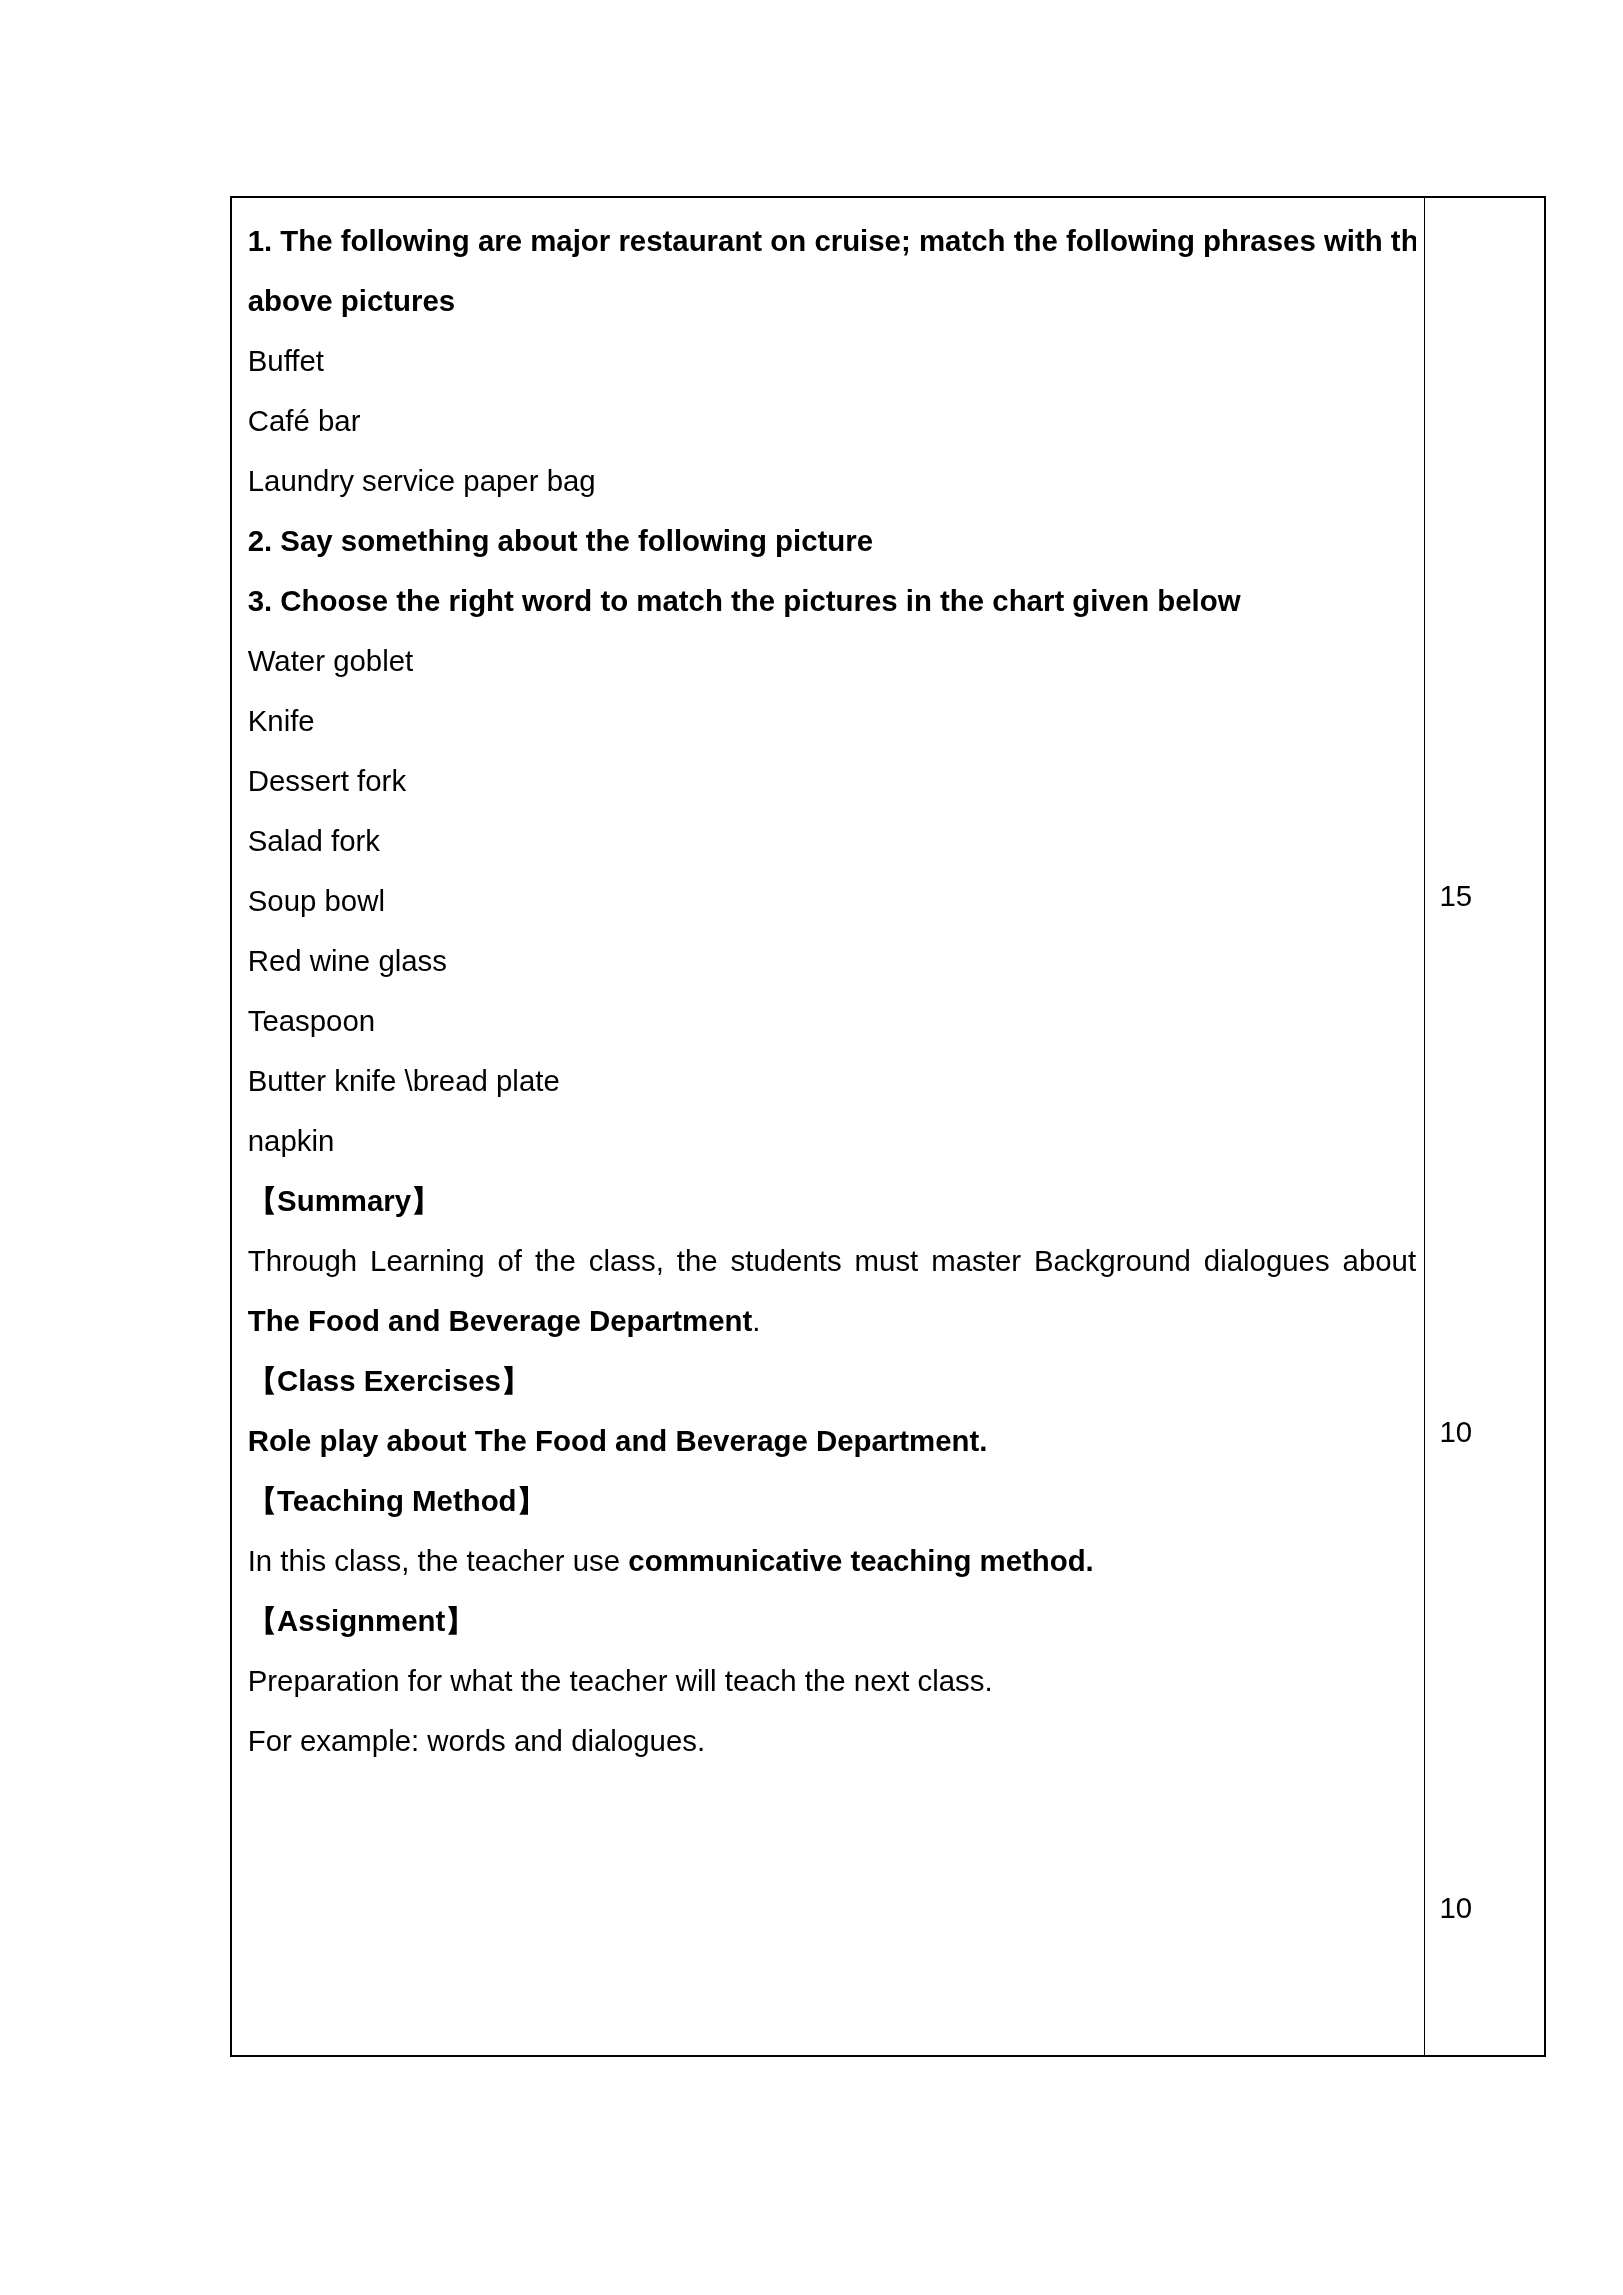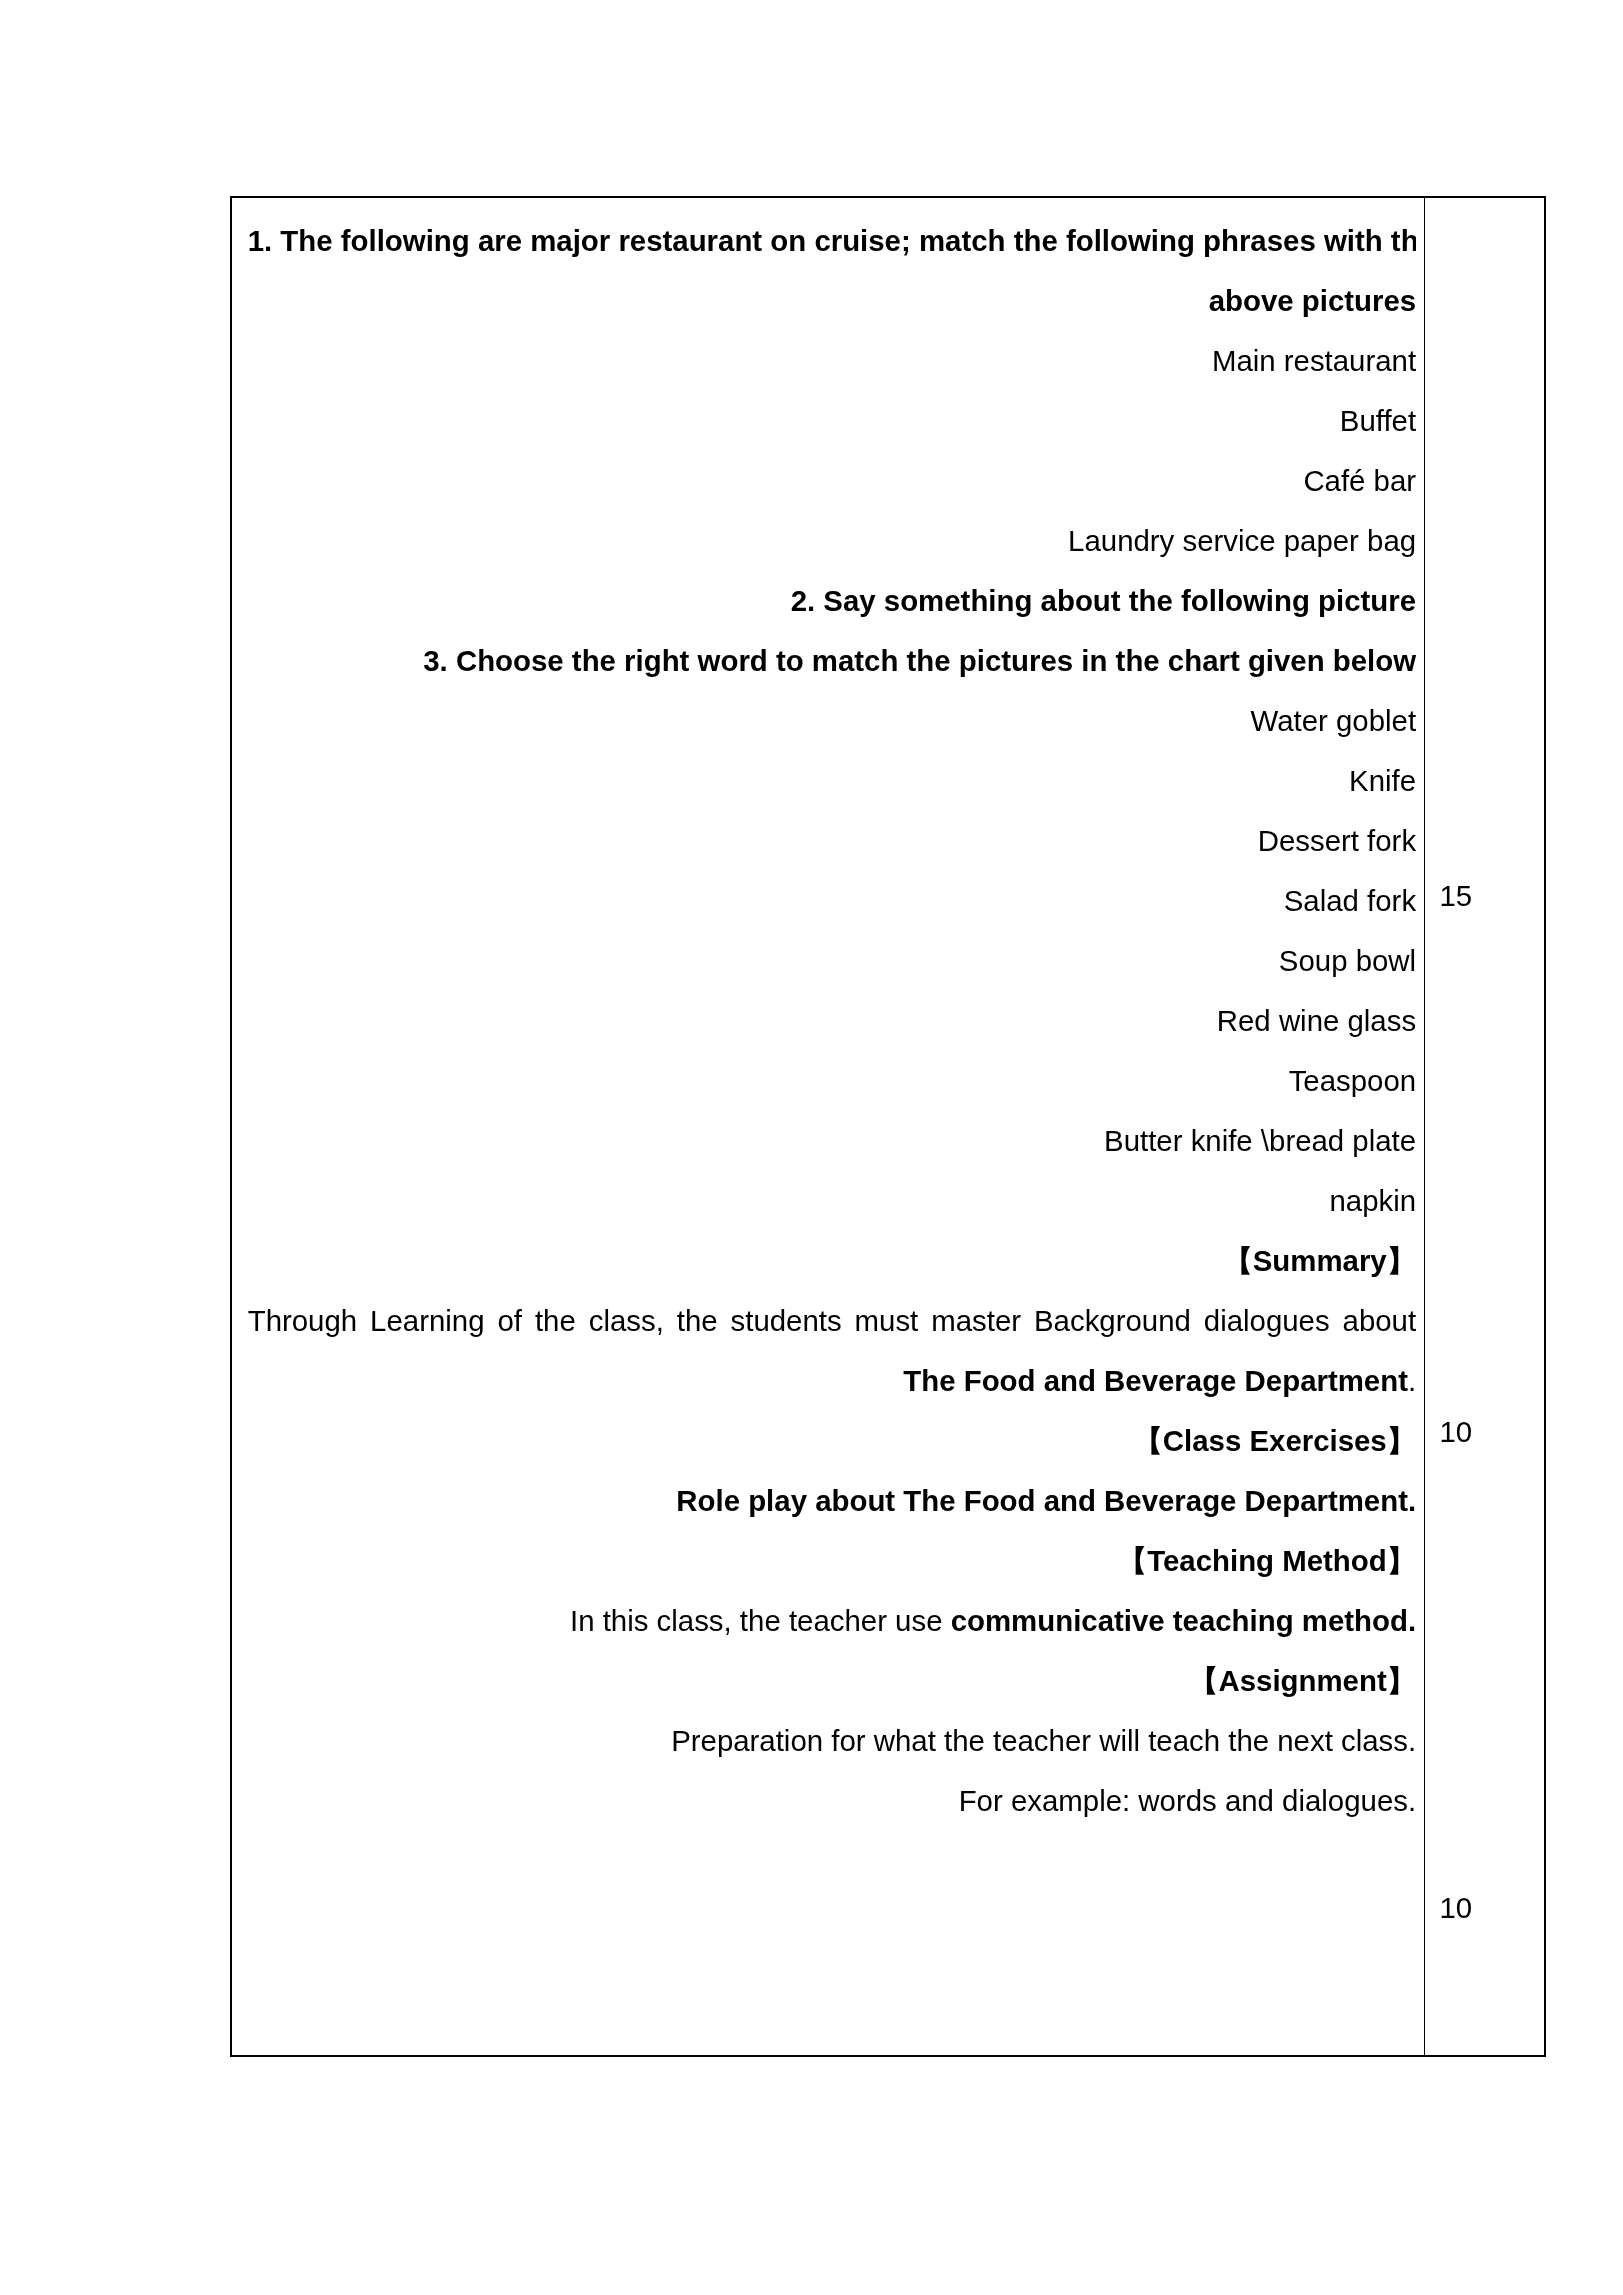--- a/index.html
+++ b/index.html
@@ -35,21 +35,20 @@
     border-left: 1.3px solid #000000;
     position: relative;
     overflow: hidden;
   }
   .line {
     height: 60px;
     line-height: 60px;
     font-size: 29.4px;
     white-space: nowrap;
     overflow: hidden;
-    text-align: right;
   }
   .line.justify {
     text-align: justify;
     text-align-last: justify;
   }
   .bold {
     font-weight: bold;
   }
   .score {
     position: absolute;
@@ -60,21 +59,20 @@
   }
 </style>
 </head>
 <body>
 
 <div class="doc-table">
   <div class="cell-main">
     <div>
         <div class="line justify"><span class="bold">1. The following are major restaurant on cruise; match the following phrases with the</span></div>
         <div class="line"><span class="bold">above pictures</span></div>
-        <div class="line"><span>Main restaurant</span></div>
         <div class="line"><span>Buffet</span></div>
         <div class="line"><span>Café bar</span></div>
         <div class="line"><span>Laundry service paper bag</span></div>
         <div class="line"><span class="bold">2. Say something about the following picture</span></div>
         <div class="line"><span class="bold">3. Choose the right word to match the pictures in the chart given below</span></div>
         <div class="line"><span>Water goblet</span></div>
         <div class="line"><span>Knife</span></div>
         <div class="line"><span>Dessert fork</span></div>
         <div class="line"><span>Salad fork</span></div>
         <div class="line"><span>Soup bowl</span></div>

